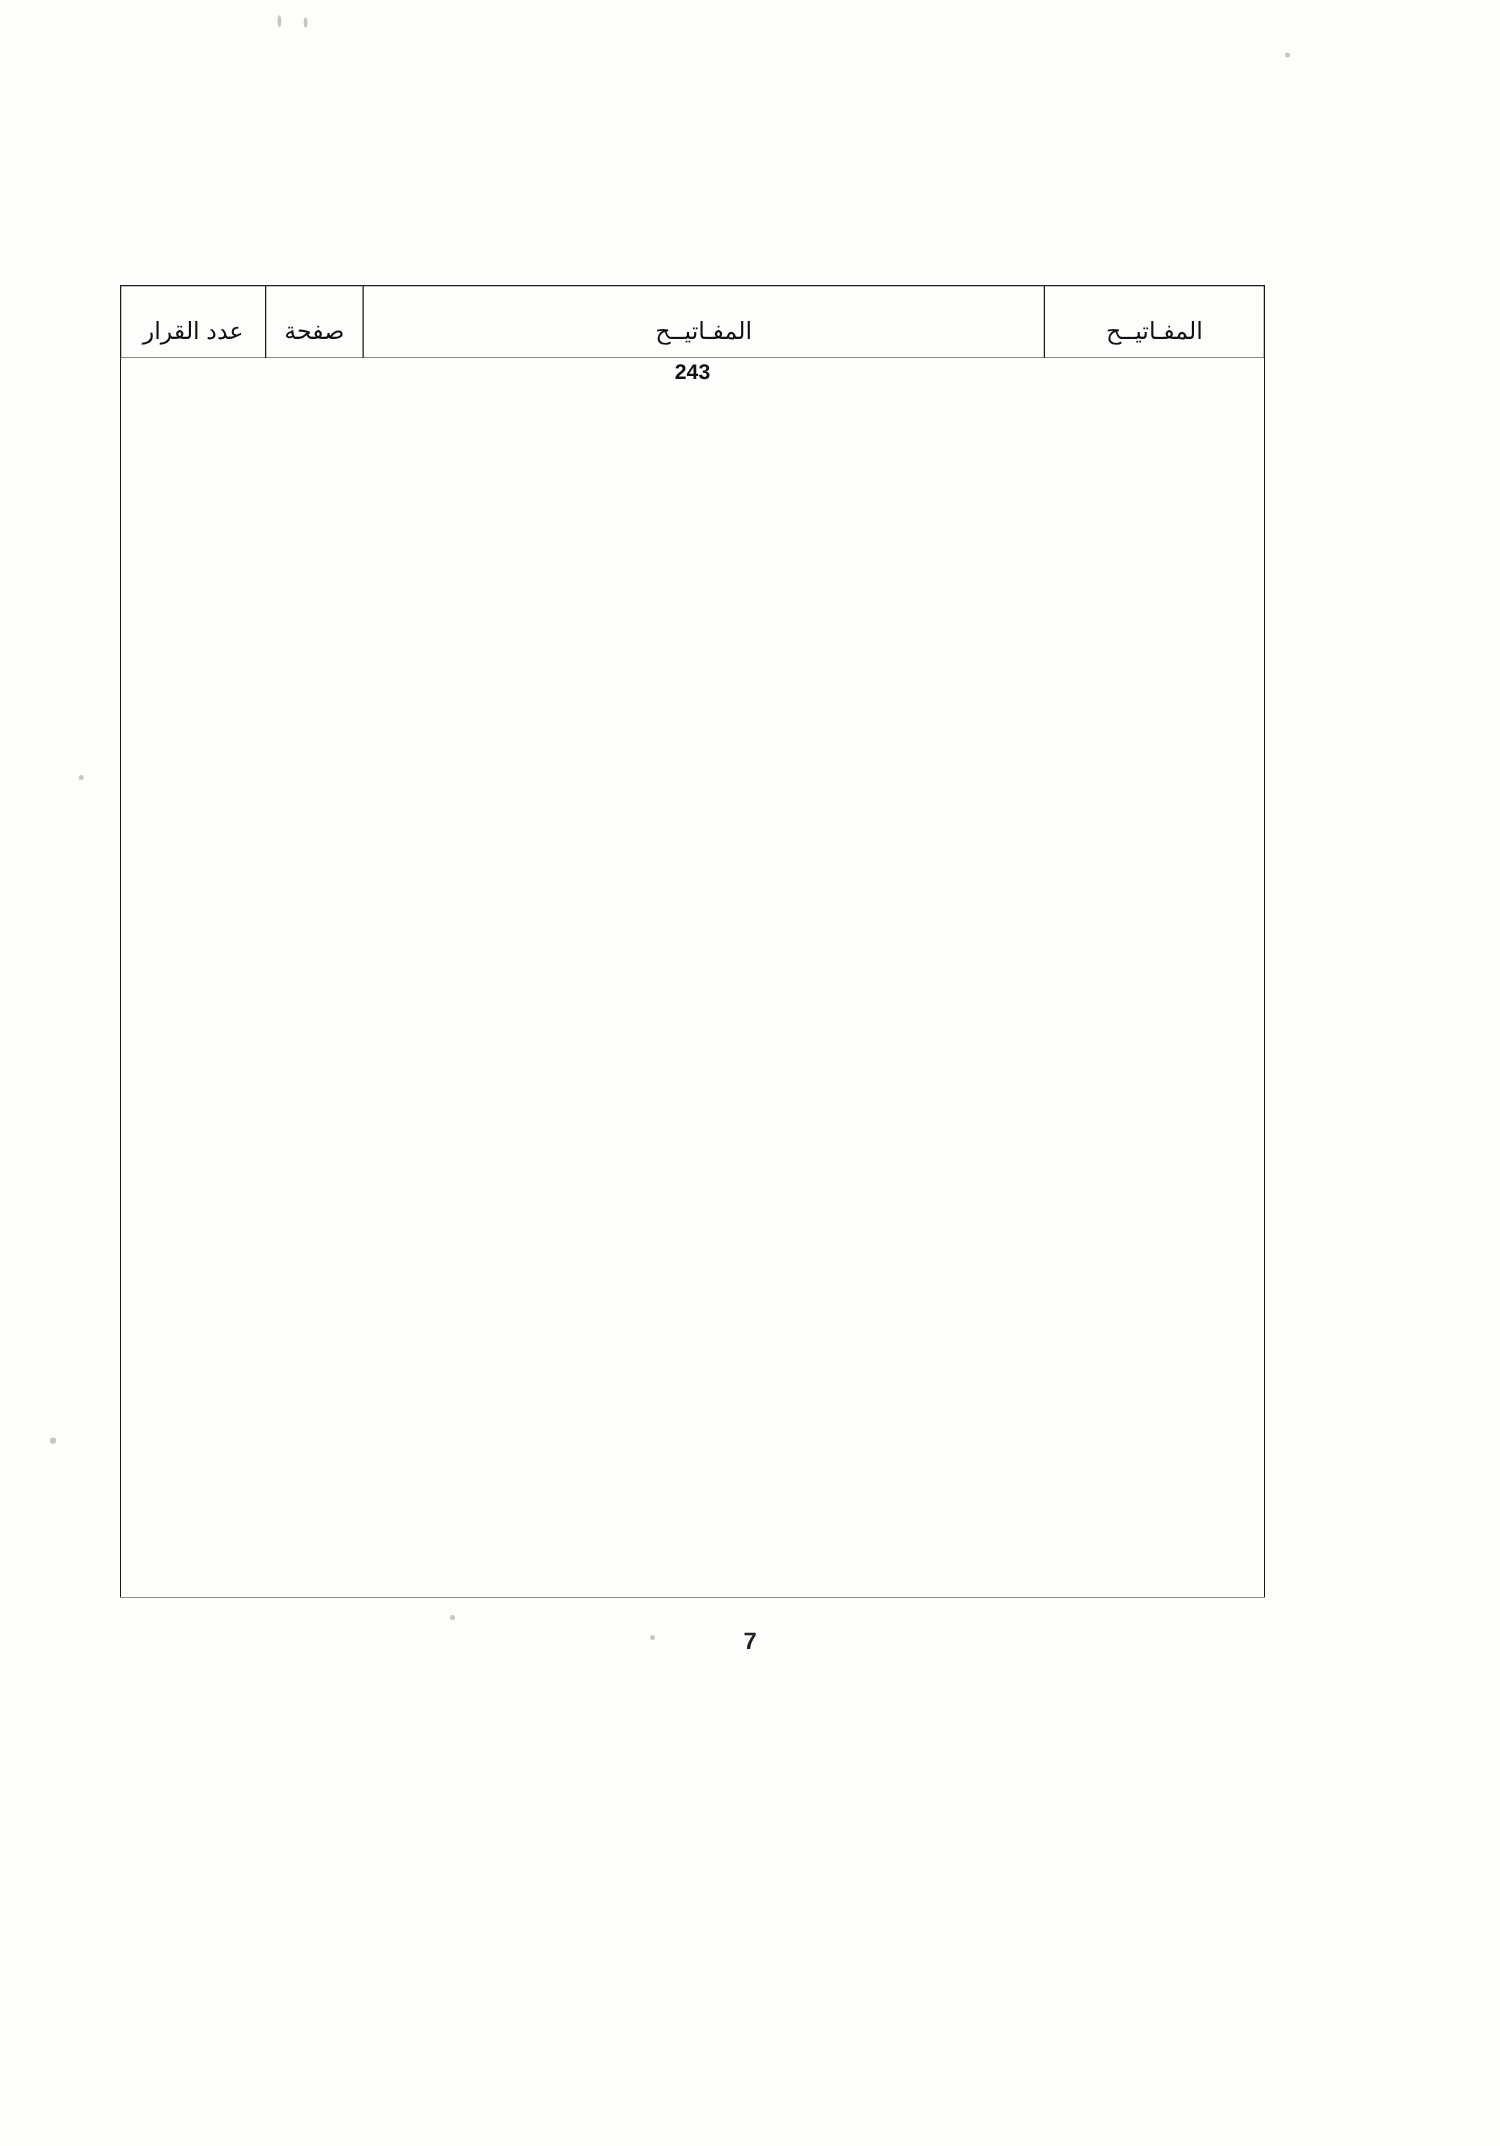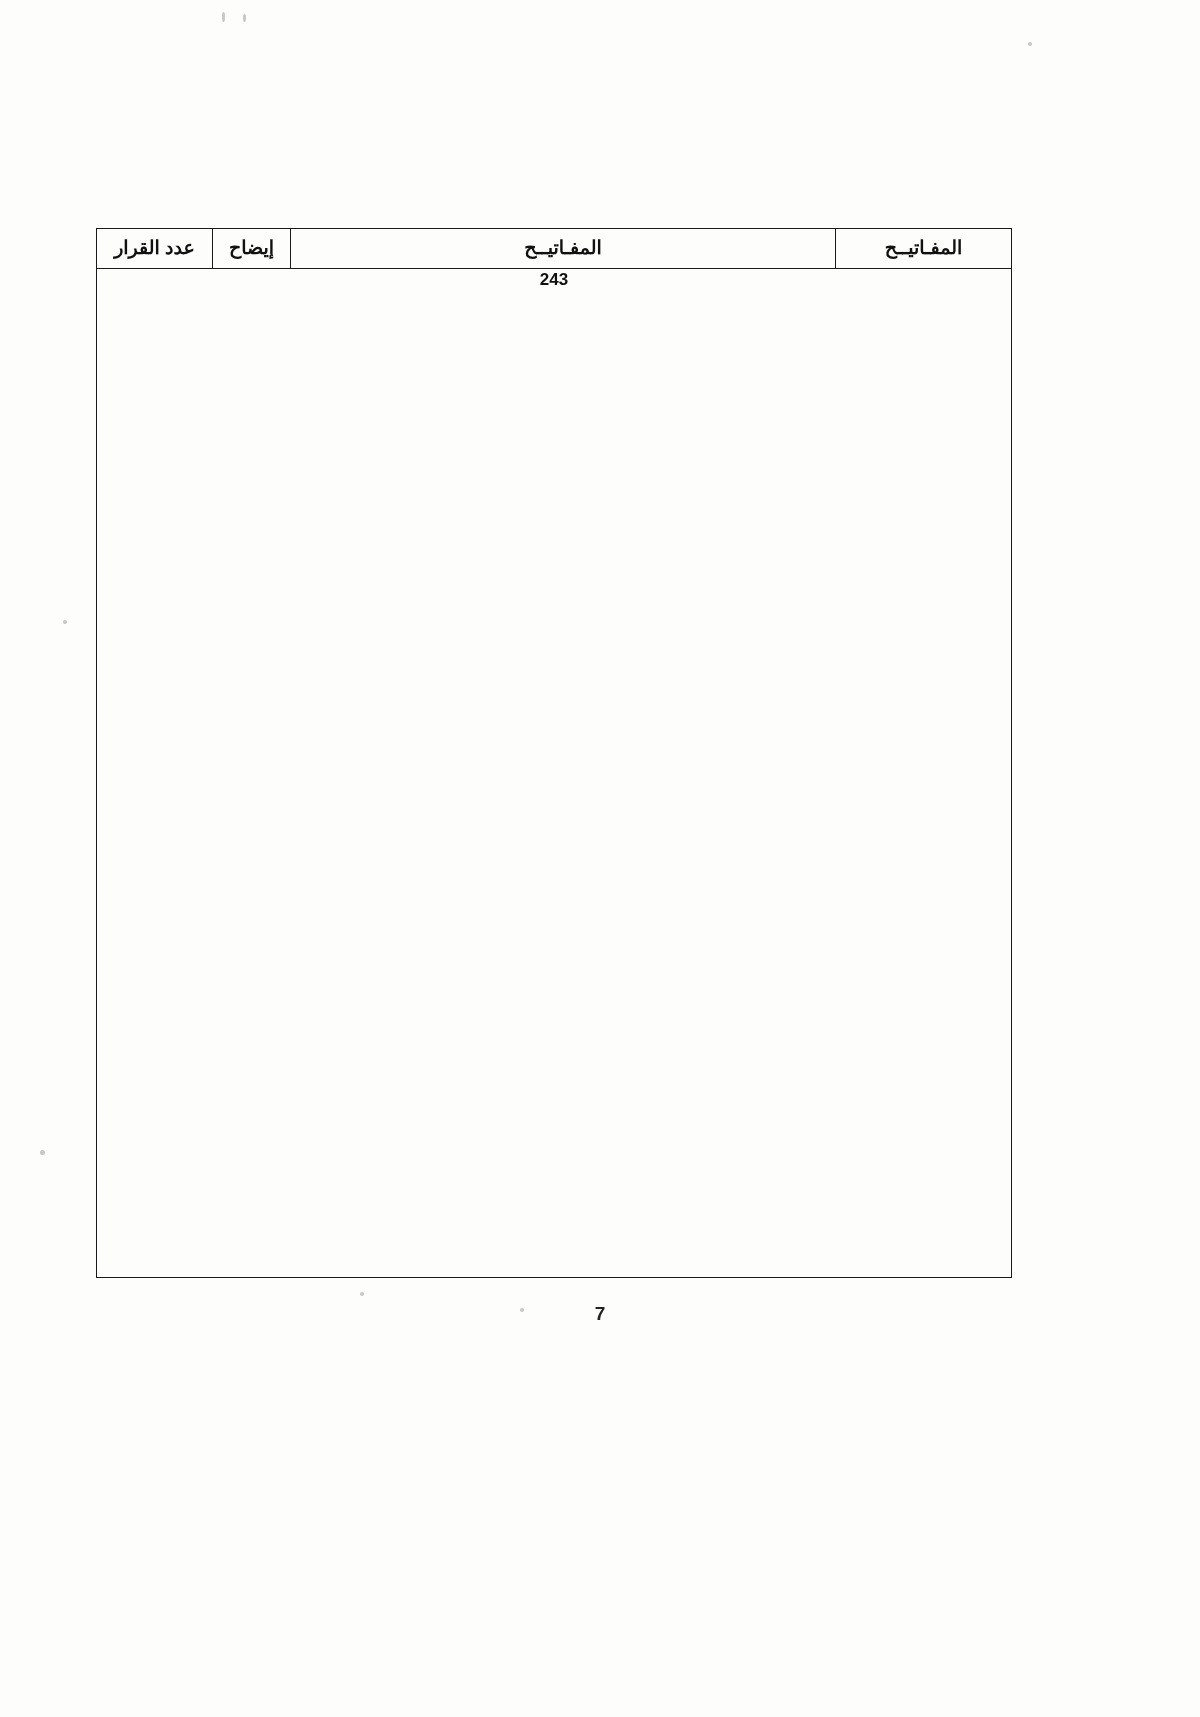--- a/index.html
+++ b/index.html
@@ -39,23 +39,23 @@
     height: 100%;
     border-collapse: collapse;
     table-layout: fixed;
     direction: rtl;
   }
   table.index, table.index th, table.index td {
     border: 1.6px solid #1a1a1a;
   }
   table.index th {
     font-size: 19px;
-    font-weight: 700;
+    font-weight: 400;
     letter-spacing: 2px;
-    padding: 7px 4px 9px;
+    padding: 24px 4px 9px;
     vertical-align: middle;
   }
   table.index td {
     padding: 0;
     vertical-align: middle;
     border-top: none;
     border-bottom: none;
   }
   col.c-subject { width: 176px; }
   col.c-keys    { width: 545px; }
@@ -142,21 +142,21 @@
       <colgroup>
         <col class="c-subject">
         <col class="c-keys">
         <col class="c-page">
         <col class="c-num">
       </colgroup>
       <thead>
         <tr>
           <th>المفـاتيــح</th>
           <th>المفـاتيــح</th>
-          <th>إيضاح</th>
+          <th>صفحة</th>
           <th>عدد القرار</th>
         </tr>
       </thead>
       <tbody>
         <tr>
           <td colspan="4" style="position:relative; vertical-align:top;">
             <div class="vline" style="right:176px;"></div>
             <div class="vline" style="right:721px;"></div>
             <div class="vline" style="right:799px;"></div>
             <div class="grid" id="rows-host">

